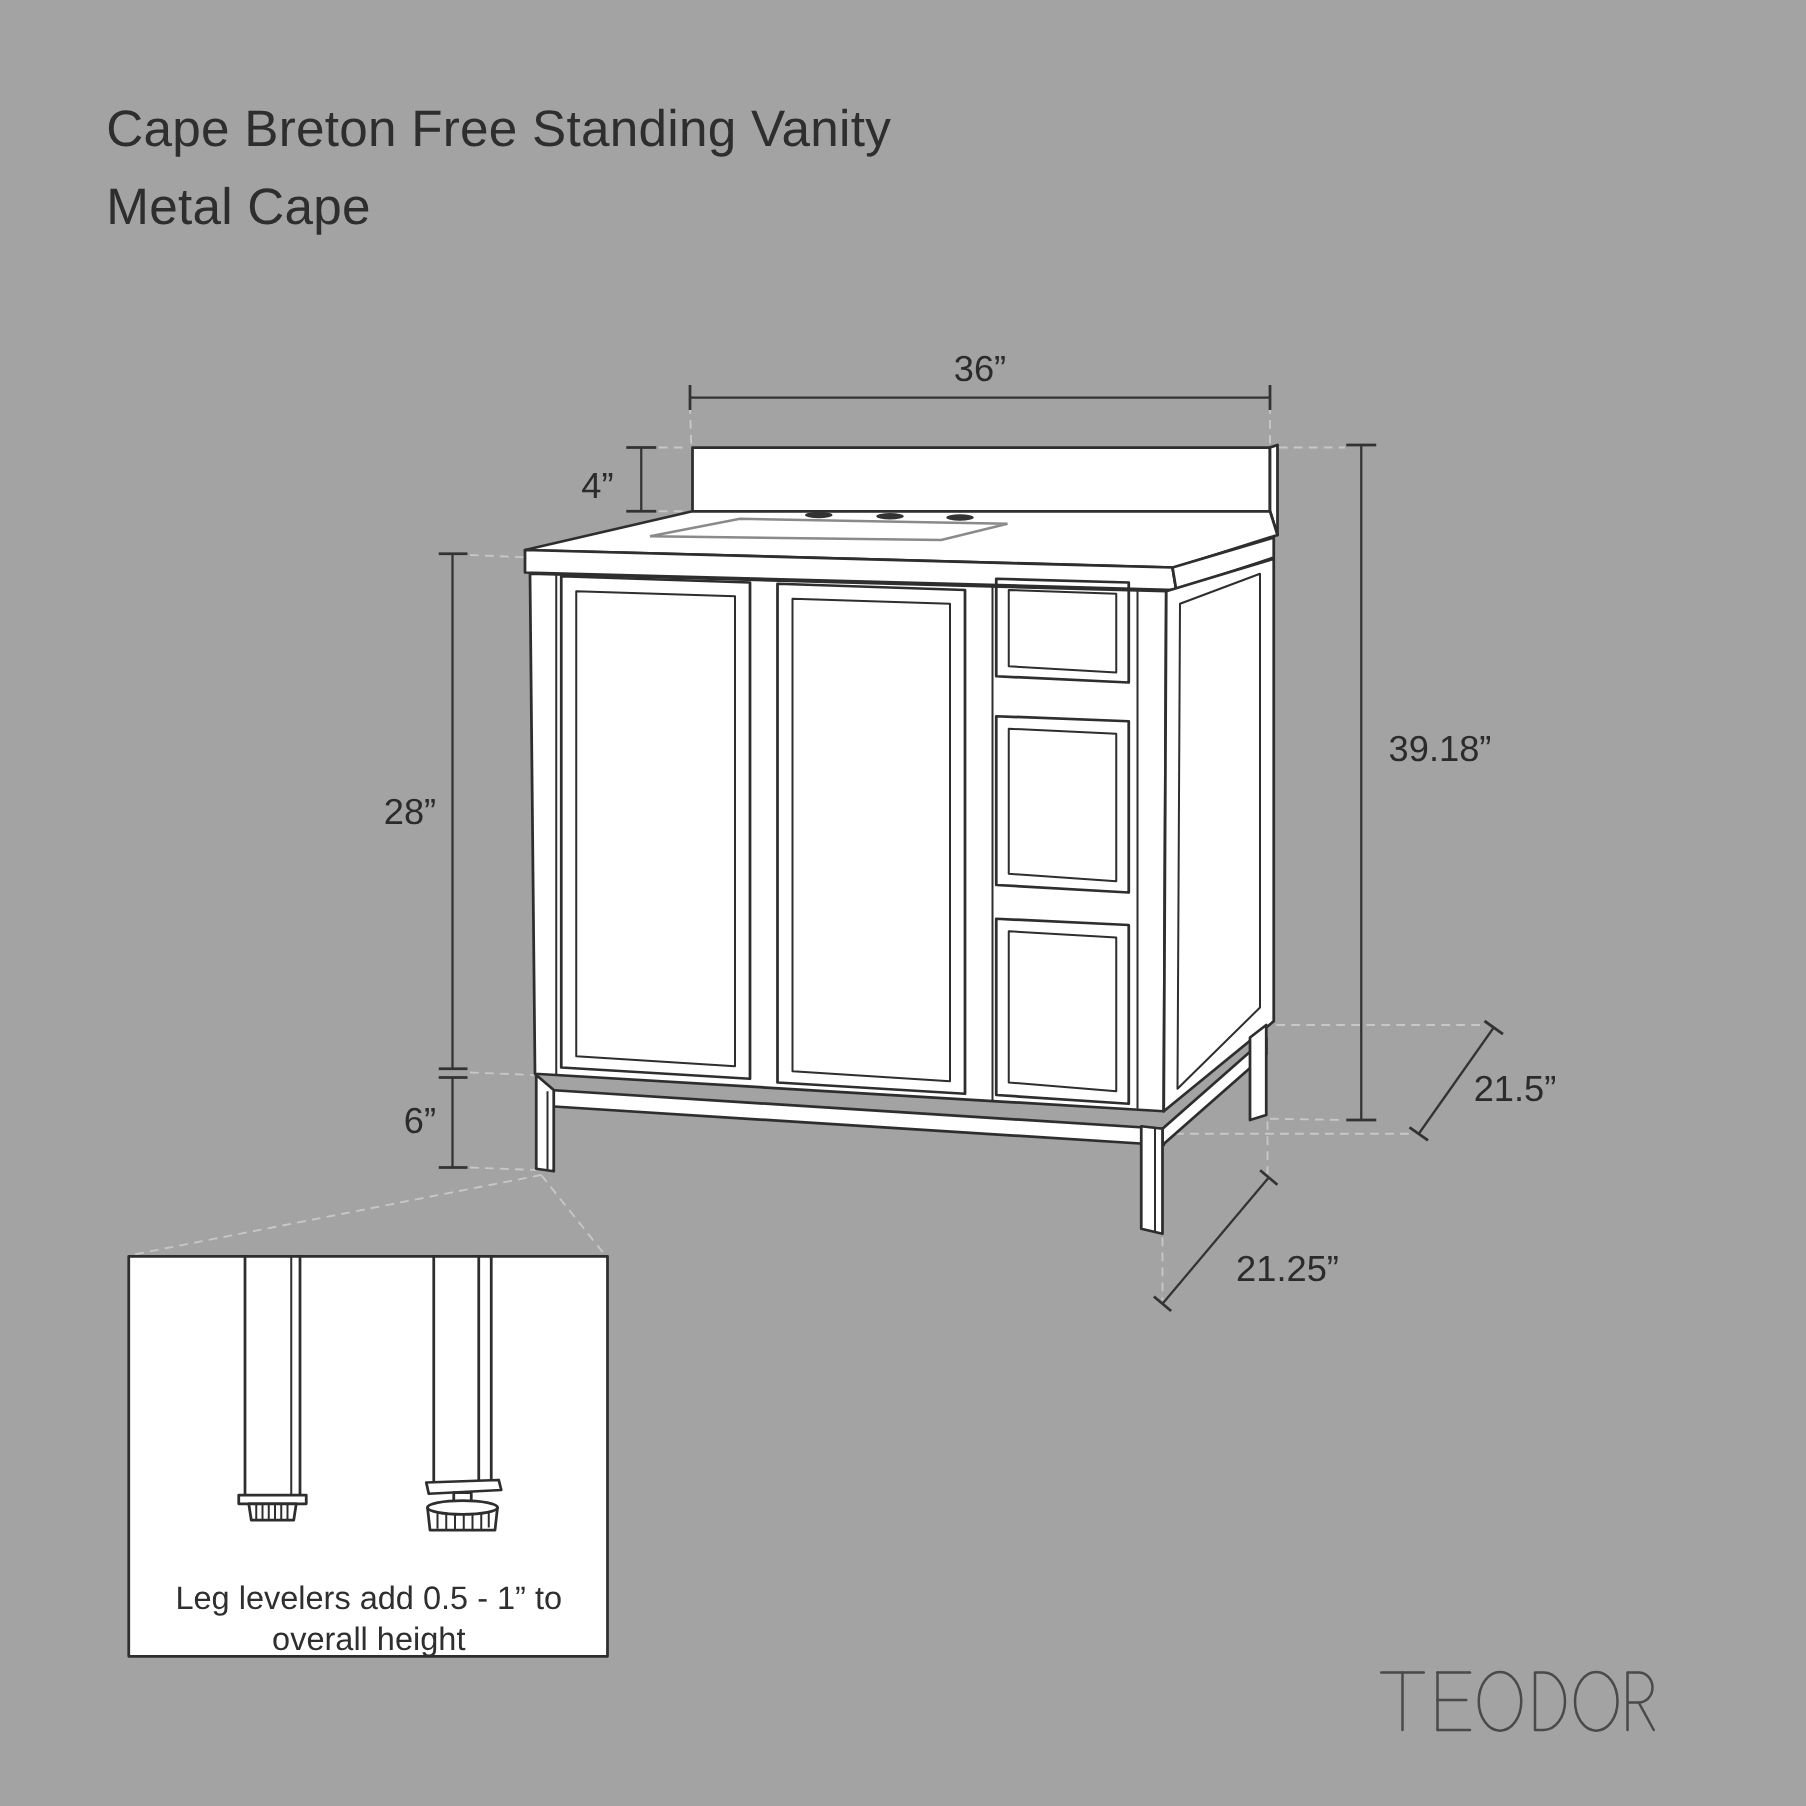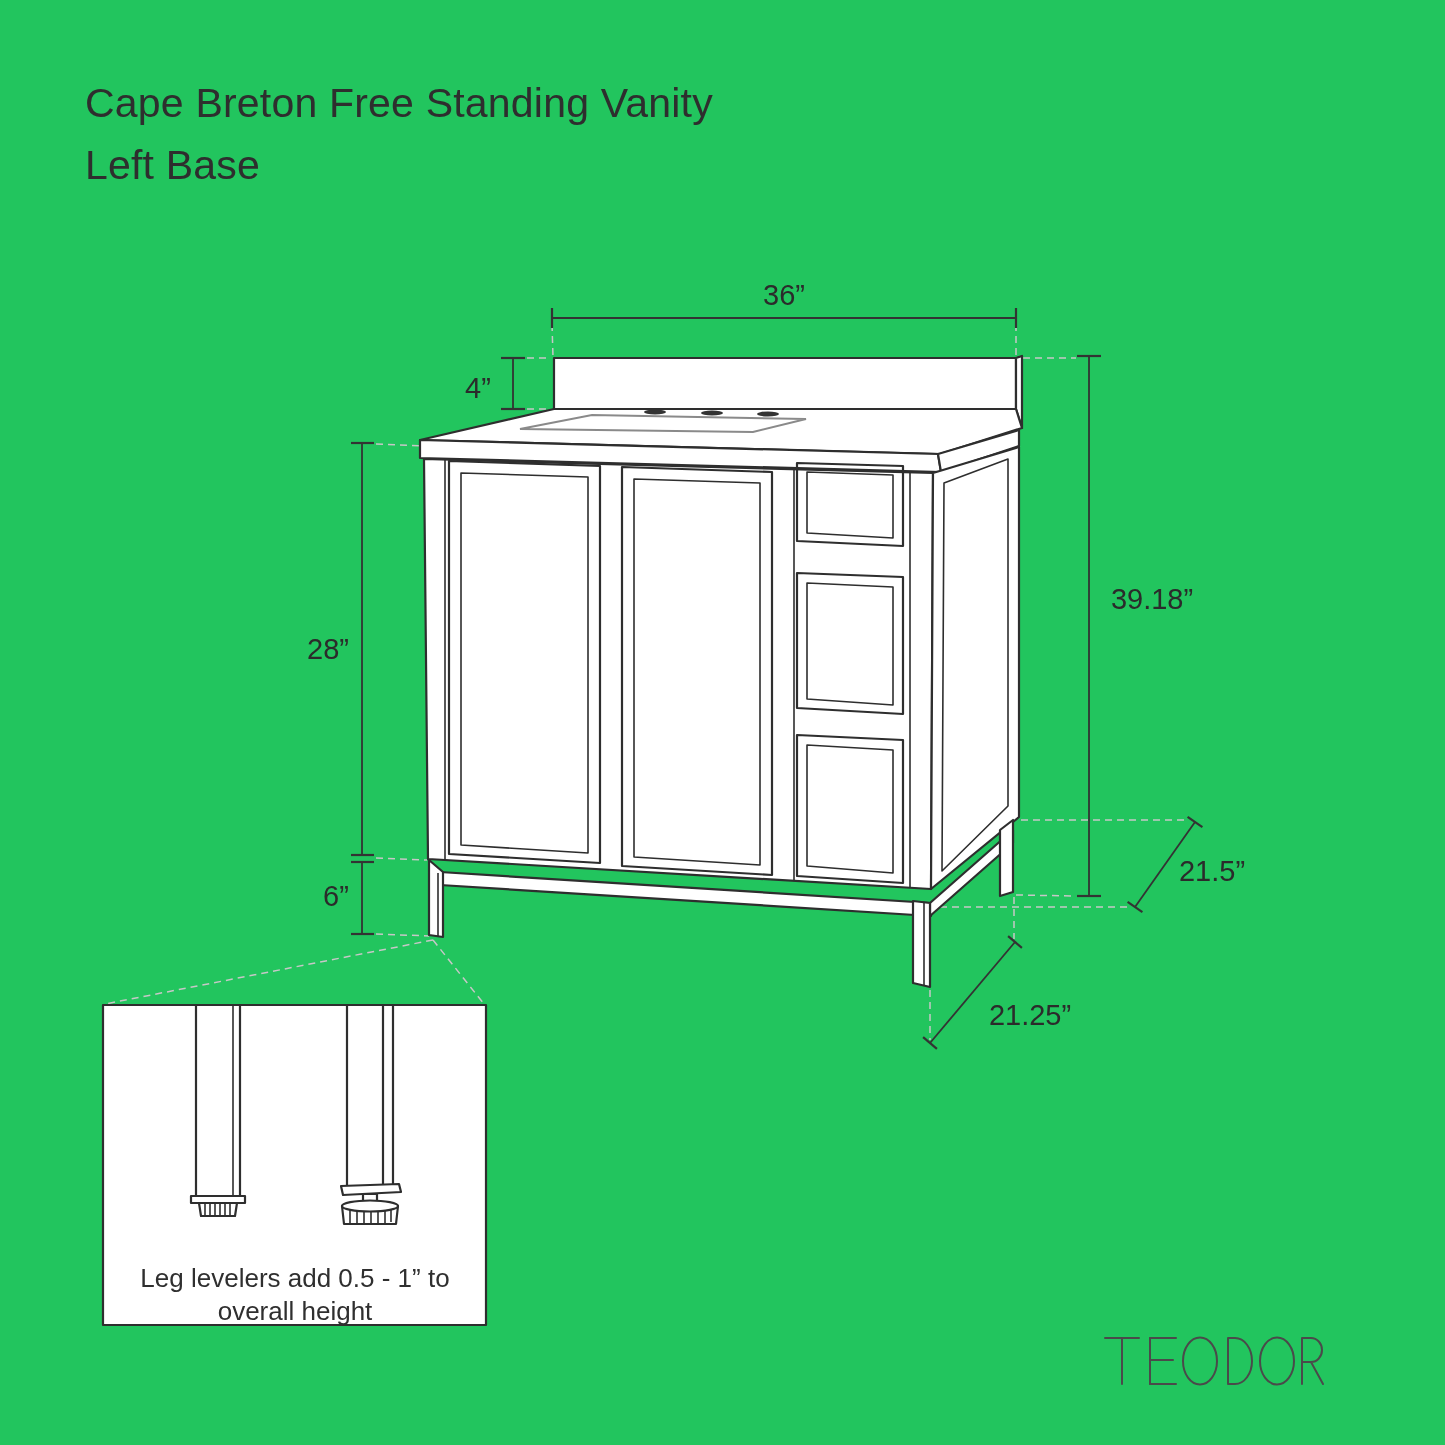--- a/index.html
+++ b/index.html
@@ -1,16 +1,16 @@
 <!DOCTYPE html>
 <html><head>
 <meta charset="utf-8">
 <style>
   html,body{margin:0;padding:0;background:#ffffff;}
-  .canvas{position:relative;width:1445px;height:1445px;background:#22c55e;overflow:hidden;
+  .canvas{position:relative;width:1445px;height:1445px;background:#a3a3a3;overflow:hidden;
           font-family:"Liberation Sans",sans-serif;color:#2f2f2f;text-decoration:underline;}
   .title-block{position:absolute;left:85px;top:72px;line-height:62px;font-size:41px;
                font-weight:400;color:#2e2e2e;letter-spacing:0.2px;}
   .title-block div{white-space:nowrap;}
   svg{position:absolute;left:0;top:0;}
   .solid{stroke:#2e2e2e;fill:none;stroke-width:2.2;stroke-linejoin:round;stroke-linecap:round;}
   .solid-thin{stroke:#2e2e2e;fill:none;stroke-width:1.6;stroke-linejoin:round;}
   .whitefill{fill:#ffffff;}
   .dash{stroke:#c7c7c7;stroke-width:1.5;fill:none;stroke-dasharray:7 5;}
   .dim{stroke:#333333;stroke-width:1.8;fill:none;}
@@ -20,21 +20,21 @@
   .sink{stroke:#8a8a8a;stroke-width:2;fill:none;}
   .logo{stroke:#4a4a4a;stroke-width:2;fill:none;stroke-linecap:round;}
 </style>
 </head>
 <body>
 
 <div class="canvas">
 
   <div class="title-block">
     <div>Cape Breton Free Standing Vanity</div>
-    <div>Left Base</div>
+    <div>Metal Cape</div>
   </div>
 
   <svg width="1445" height="1445" viewBox="0 0 1445 1445">
 
     <g>
       <line class="dash" x1="552" y1="324" x2="553" y2="357"></line>
       <line class="dash" x1="1016" y1="324" x2="1016" y2="356"></line>
       <line class="dash" x1="527" y1="358" x2="551" y2="358"></line>
       <line class="dash" x1="527" y1="409" x2="549" y2="409"></line>
       <line class="dash" x1="376" y1="444" x2="424" y2="446"></line>

